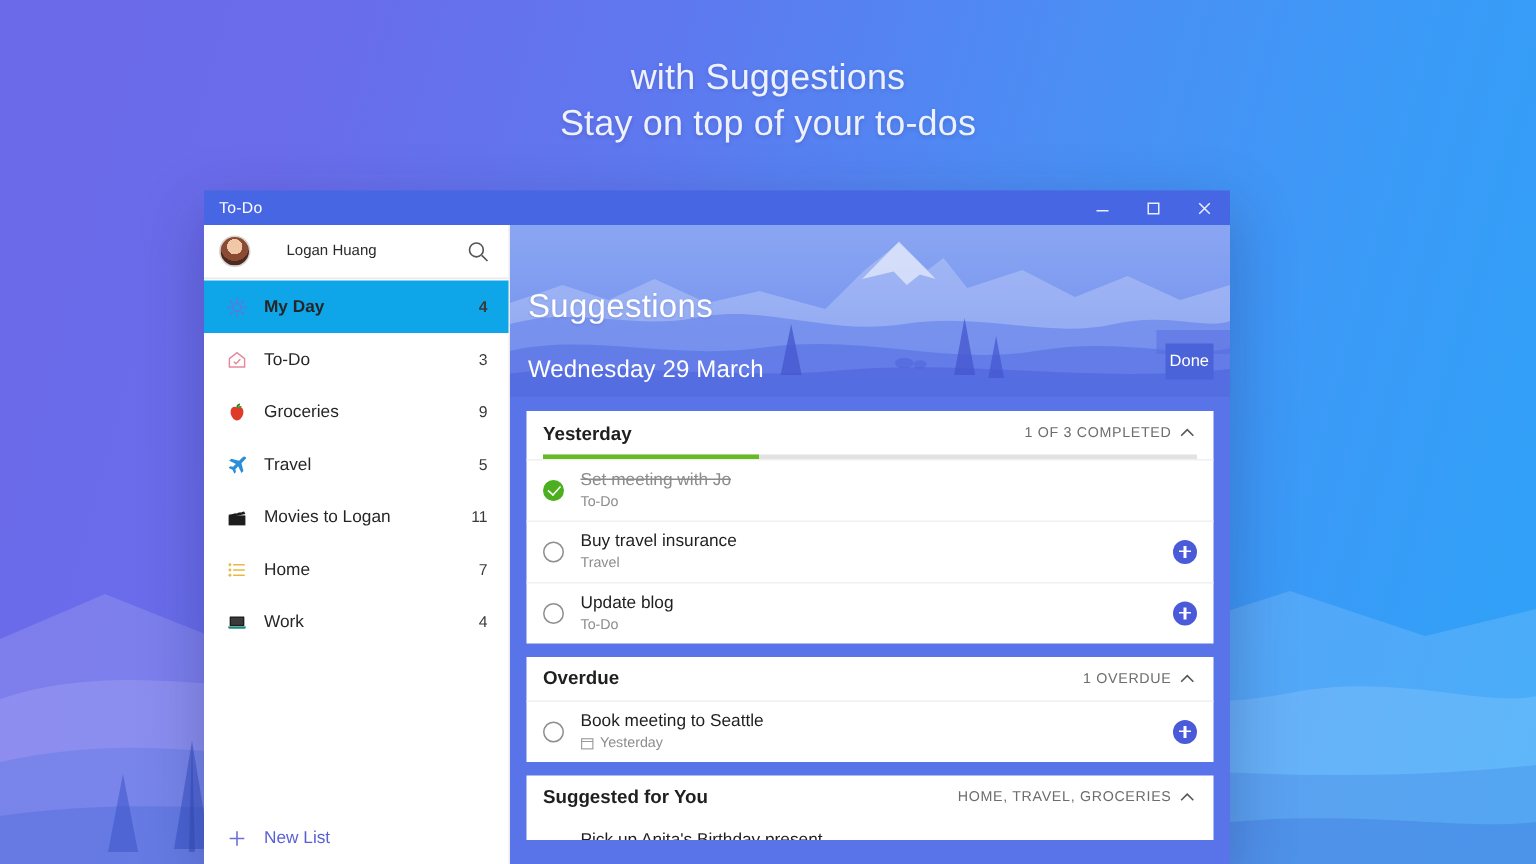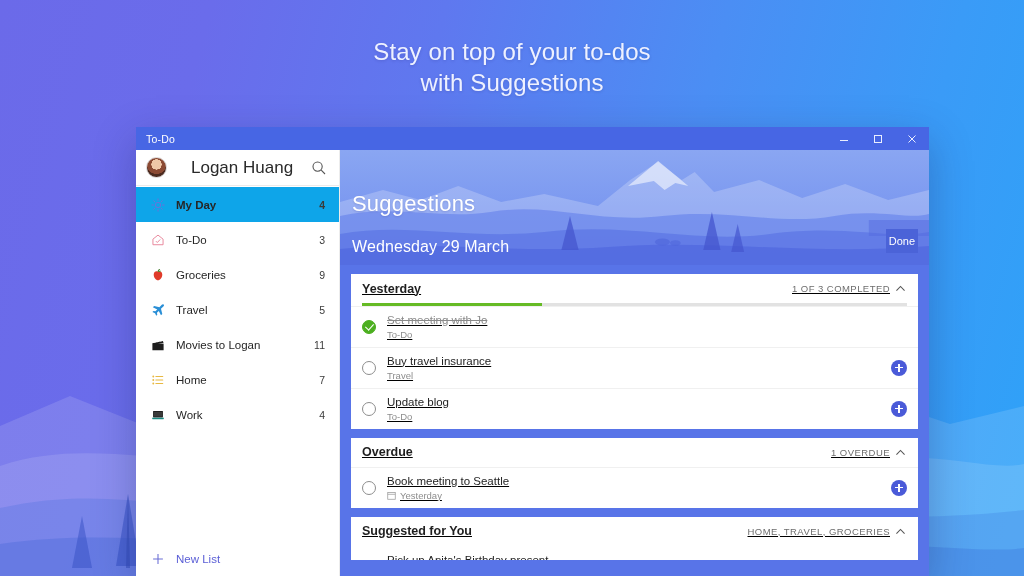--- a/index.html
+++ b/index.html
@@ -19,21 +19,21 @@
     position:absolute; top:36px; left:0; width:1024px;
     text-align:center; color:#eef1ff;
     font-size:24px; line-height:31px; font-weight:400;
     letter-spacing:.1px;
     text-shadow:0 1px 3px rgba(40,40,120,.22);
   }
 
   
   .window {
     position:absolute; left:136px; top:127px;
-    width:793px; height:449px;
+    width:684px; height:449px;
     box-shadow:0 14px 40px rgba(30,30,90,.30);
     overflow:hidden;
     display:flex; flex-direction:column;
     background:#4f68e0;
   }
   .titlebar {
     height:23px; background:#4766e4; flex:0 0 23px;
     display:flex; align-items:center; color:#fff;
   }
   .titlebar .ttl { font-size:10.5px; padding-left:10px; letter-spacing:.2px; }
@@ -54,21 +54,21 @@
   }
   .acct {
     height:36px; display:flex; align-items:center; padding:0 12px 0 10px;
     border-bottom:1px solid #eceaea;
   }
   .avatar {
     width:21px; height:21px; border-radius:50%;
     background:radial-gradient(circle at 50% 34%, #f0c8a8 0 32%, #8b4a33 33% 60%, #4c2a1e 61% 100%);
     border:1px solid #d8d4d4; flex:0 0 21px;
   }
-  .acct .nm { font-size:17px; color:#2a2a2a; margin-left:9px; flex:1;padding-left:15px; }
+  .acct .nm { font-size:10px; color:#2a2a2a; margin-left:9px; flex:1;padding-left:15px; }
   .acct .srch { width:16px; height:16px; color:#555; }
 
   .lists { flex:1; padding-top:1px; }
   .li {
     height:35px; display:flex; align-items:center; padding:0 14px 0 13px;
     font-size:11.5px; color:#262626; cursor:default;
   }
   .li.sel { background:#0ea5e9; font-weight:700; }
   .li .ico {
     width:17px; flex:0 0 17px; text-align:center;
@@ -78,21 +78,21 @@
   .li .lbl { flex:1; }
   .li .cnt { font-size:10.5px; color:#3a3a3a; }
   .li.sel .cnt { font-weight:700; }
   .newlist {
     height:34px; display:flex; align-items:center; padding:0 13px;
     font-size:11.5px; color:#5b5fd6;
   }
   .newlist .pl { width:17px; flex:0 0 17px; margin-right:10px; display:flex; align-items:center; justify-content:center; }
 
   
-  .main { flex:1; position:relative; background:#5874e8; overflow:hidden; display:flex; flex-direction:column;text-decoration:underline; }
+  .main { flex:1; position:relative; background:#5874e8; overflow:hidden; display:flex; flex-direction:column; }
   .hero { position:relative; height:115px; flex:0 0 115px; overflow:hidden; background:linear-gradient(180deg,#7e9df0 0%,#6f8ef0 42%,#5f7dec 100%); }
   .hero svg { position:absolute; inset:0; width:100%; height:115px; }
   .hero .htxt { position:absolute; left:12px; bottom:9px; color:#fff; }
   .hero .h1 { font-size:22px; font-weight:300; line-height:26px; letter-spacing:.2px; text-shadow:0 1px 2px rgba(40,50,130,.2); }
   .hero .h2 { font-size:16px; font-weight:400; margin-top:21px; letter-spacing:.1px; }
   .donebtn {
     position:absolute; right:11px; bottom:12px;
     background:#4b63d8; color:#fff; font-size:11px;
     padding:6px 3px; border:none; cursor:pointer;
   }
@@ -148,22 +148,22 @@
     <path d="M0,190 C90,160 170,195 260,178 C360,158 450,205 560,190 C670,175 760,205 860,186 C930,172 990,196 1024,188 L1024,300 L0,300 Z" fill="#ffffff" opacity="0.12"></path>
     <path d="M0,232 C120,205 200,245 310,232 C430,218 520,250 640,238 C750,227 860,252 1024,234 L1024,300 L0,300 Z" fill="#2f63d6" opacity="0.20"></path>
     <path d="M0,268 C140,248 260,282 400,270 C560,256 680,285 820,272 C910,264 980,278 1024,272 L1024,300 L0,300 Z" fill="#2a58cc" opacity="0.22"></path>
     <path d="M116,290 L128,218 L140,290 Z" fill="#3550c4" opacity="0.55"></path>
     <path d="M126,292 L128,218 L130,292 Z" fill="#2f49b8" opacity="0.5"></path>
     <path d="M72,292 L82,240 L92,292 Z" fill="#3550c4" opacity="0.5"></path>
   </svg>
 </div>
 
 <div class="headline">
+  <div>with Suggestions</div>
   <div>Stay on top of your to-dos</div>
-  <div>with Suggestions</div>
 </div>
 
 <div class="window">
 
   <div class="titlebar">
     <div class="ttl">To-Do</div>
     <div class="spacer"></div>
     <div class="winbtn">
       <svg width="10" height="10" viewBox="0 0 10 10">
         <rect x="1" y="6" width="8" height="1" fill="currentColor"></rect>

